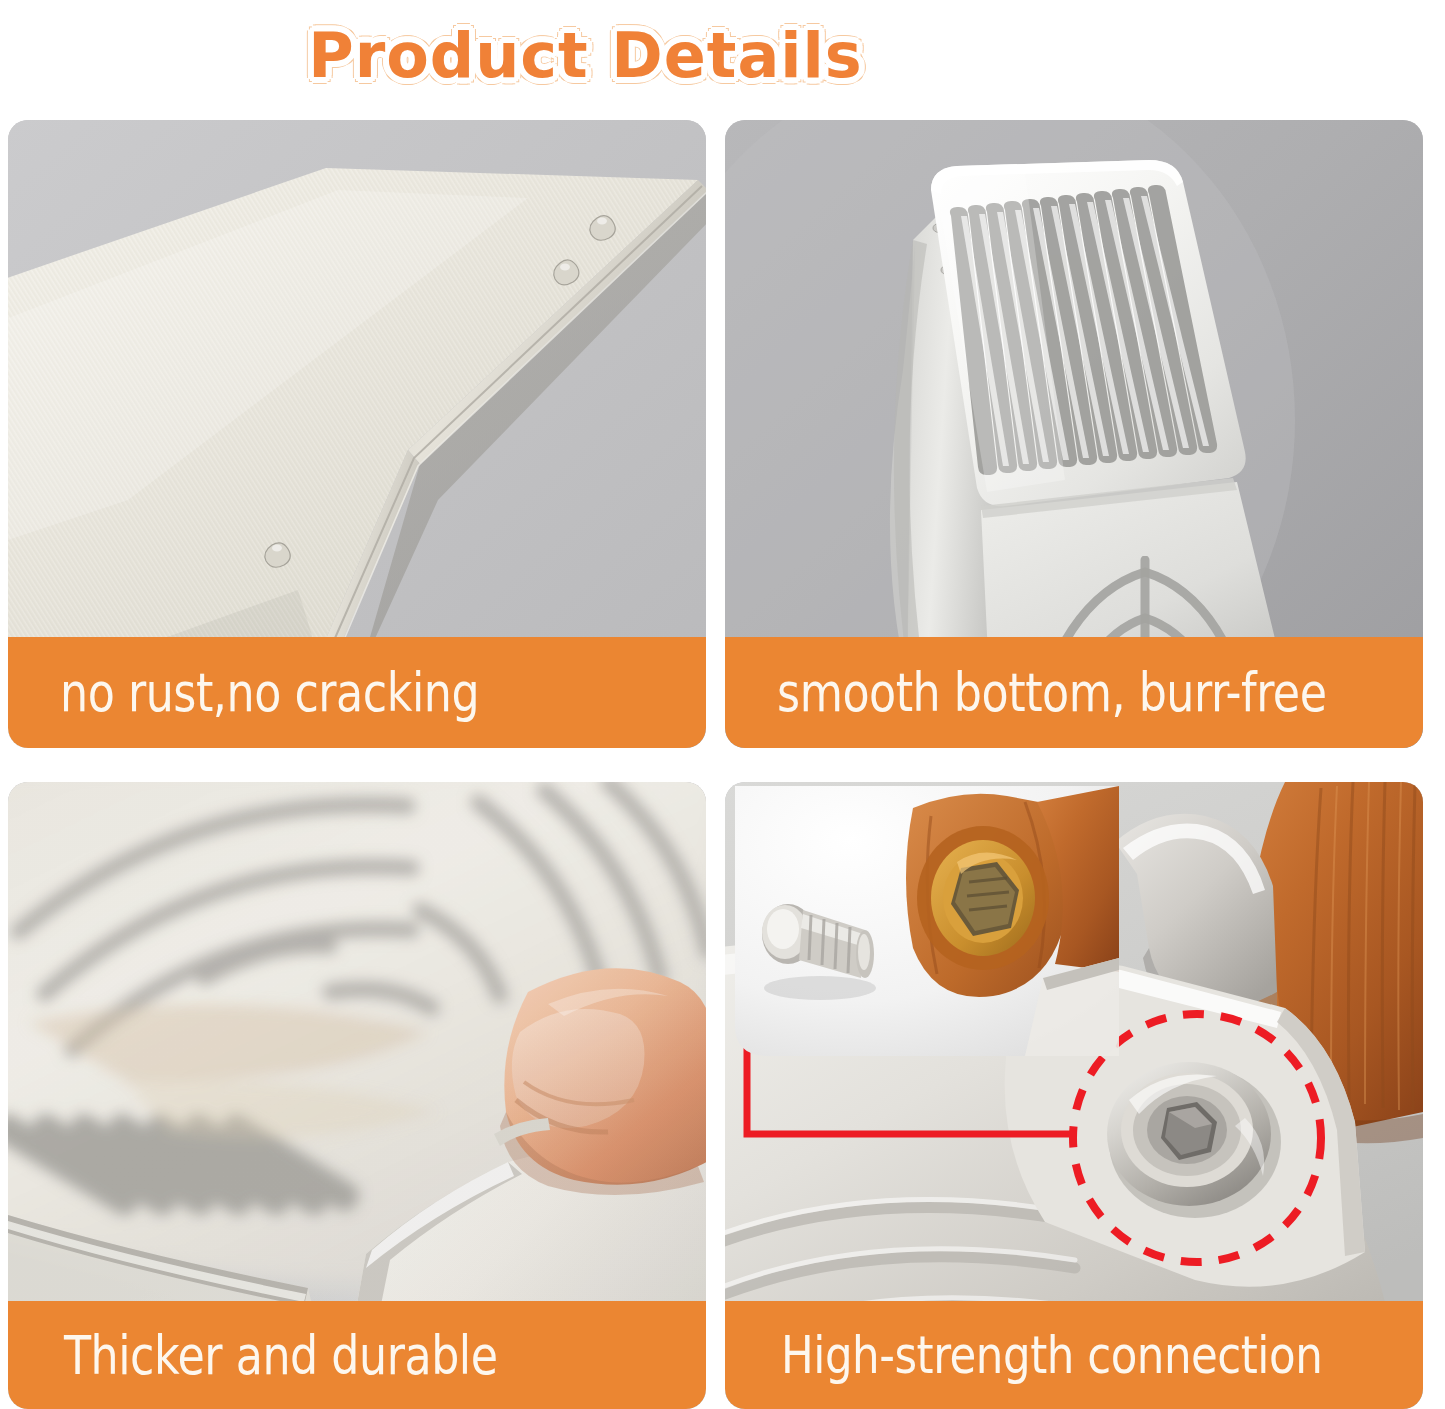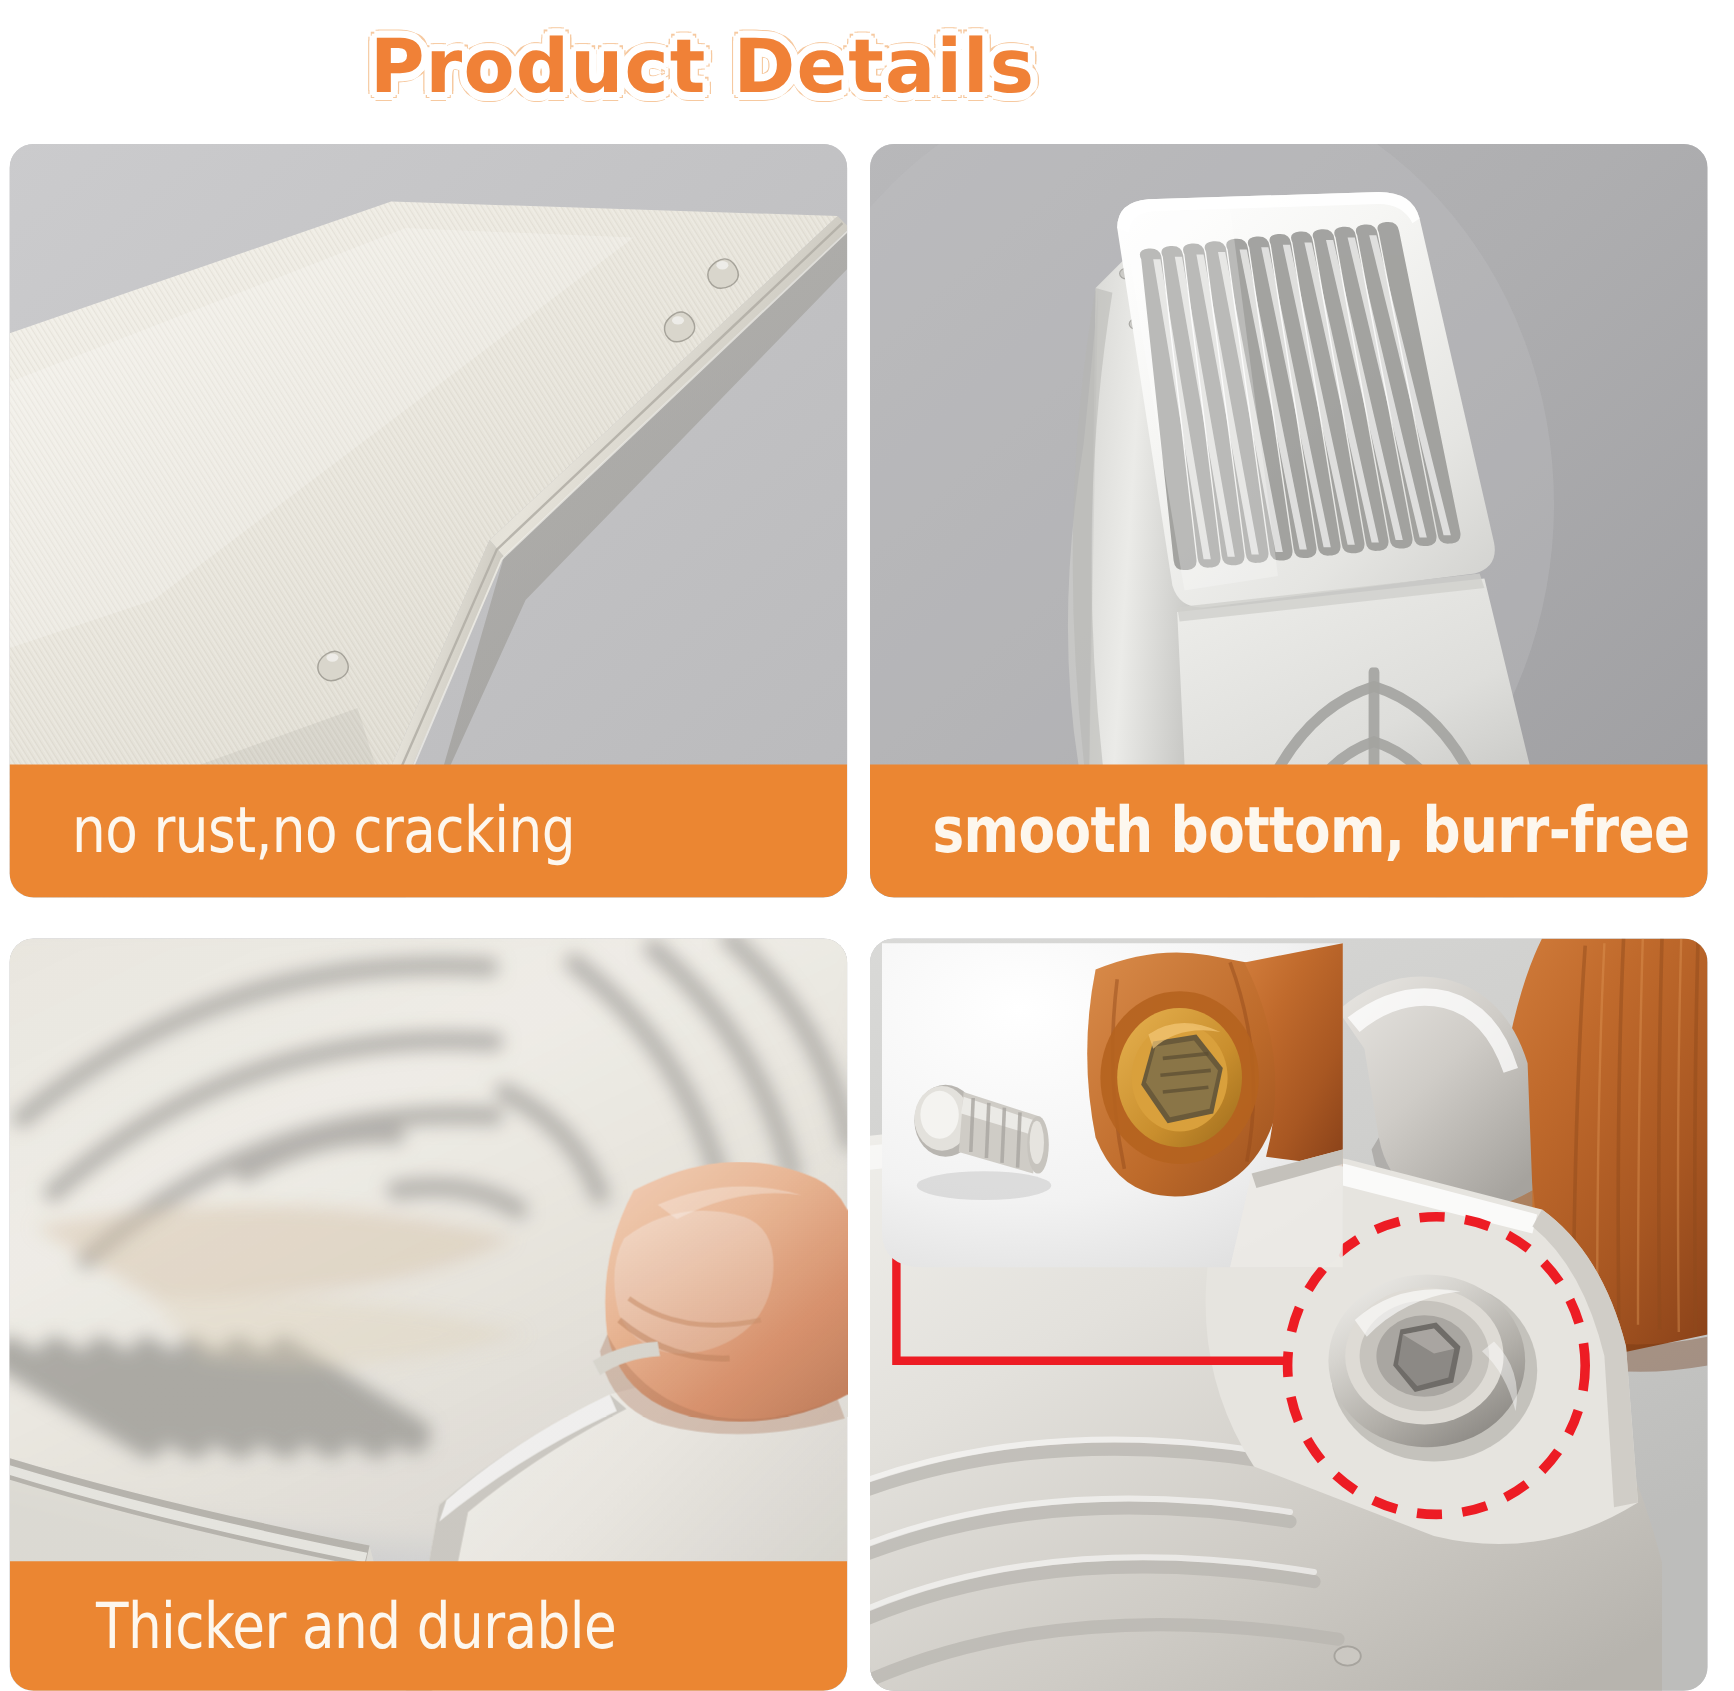--- a/index.html
+++ b/index.html
@@ -60,21 +60,21 @@
   }
   .card {
     position: absolute;
     width: 698px;
     height: 628px;
     border-radius: 20px;
     overflow: hidden;
     background: #c4c4c6;
   }
   .card.c0 { left: 0;    top: 0;   }
-  .card.c1 { left: 717px; top: 0; font-weight: bold;   }
+  .card.c1 { left: 717px; top: 0;   }
   .card.c2 { left: 0;    top: 662px; height: 627px; }
   .card.c3 { left: 717px; top: 662px; height: 627px; }
 
   .photo {
     position: absolute;
     left: 0; top: 0;
     width: 698px;
     height: 100%;
   }
   .photo svg { display: block; width: 100%; height: 100%; }
@@ -86,21 +86,21 @@
     width: 698px;
     height: 111px;
     background: #EB8632;
     border-bottom-left-radius: 20px;
     border-bottom-right-radius: 20px;
     display: flex;
     align-items: center;
     box-sizing: border-box;
     padding-left: 52px;
   }
-  .card.c2 .caption, .card.c3 .caption { height: 108px; padding-left: 72px; }
+  .card.c2 .caption, .card.c3 .caption { height: 108px; padding-left: 56px; }
   .caption span {
     font-family: "DejaVu Sans Condensed", "Liberation Sans Narrow", "Liberation Sans", sans-serif;
     font-size: 53px;
     color: #FDF7EE;
     white-space: nowrap;
     letter-spacing: -0.5px;
     transform: scaleX(0.93);
     transform-origin: left center;
   }
   .card.c1 .caption span { font-size: 53px; }
@@ -547,15 +547,18 @@
             <path d="M 232 80 Q 258 62 292 78 Q 258 72 236 92 Z" fill="#f3c877" opacity="0.7"></path>
 
             <path d="M 312 20 L 394 4 L 394 190 L 330 182 Q 352 98 312 20 Z" fill="url(#wood3)"></path>
           </g>
 
           <path d="M 318 196 L 394 176 L 394 274 L 300 274 Z" fill="#eceae5" opacity="0.9"></path>
           <path d="M 318 196 L 394 176 L 394 188 L 322 208 Z" fill="#c4c1bb"></path>
         </g>
       </svg>
     </div>
+    <div class="caption">
+      <span>High-strength connection</span>
+    </div>
   </div>
 
 </div>
 
 </body></html>

